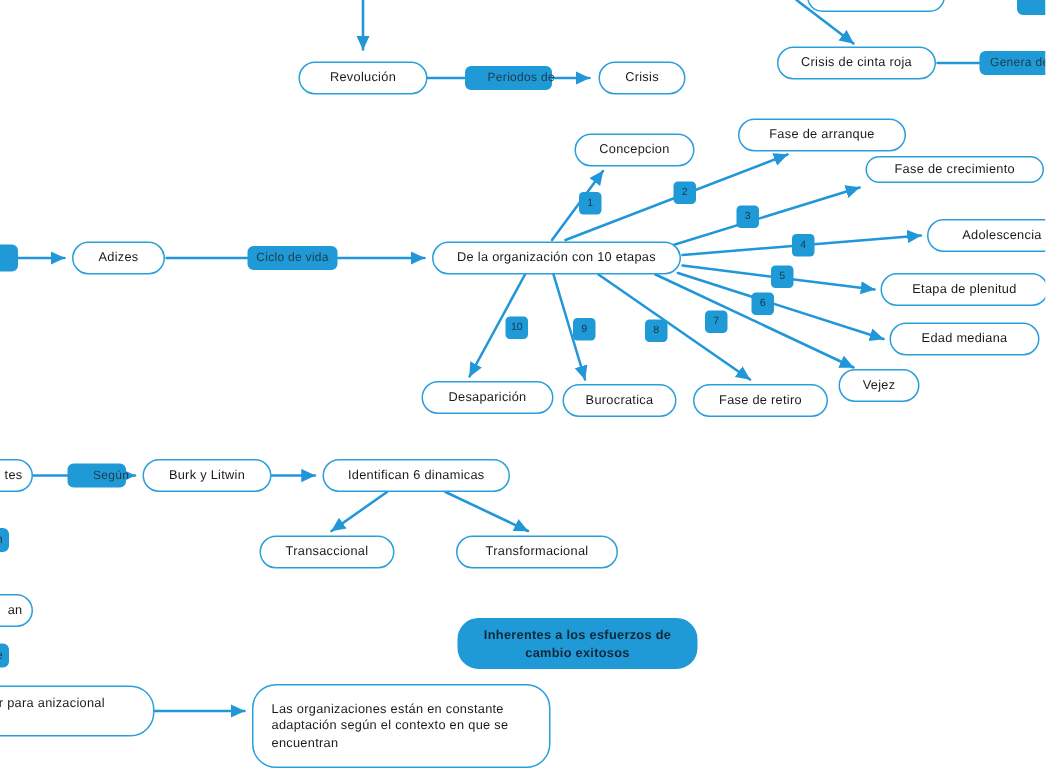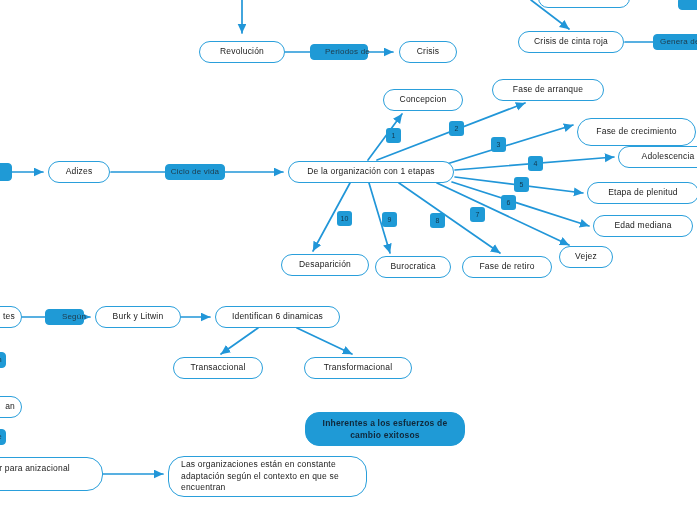--- a/index.html
+++ b/index.html
@@ -136,27 +136,27 @@
   <div class="node" style="left:518px;top:31px;width:106px;height:22px;">Crisis de cinta roja</div>
 
   <div class="node blue" style="left:653px;top:34px;width:52px;height:16px;justify-content:flex-start;padding-left:6px;">Genera des</div>
 
   <div class="node blue" style="left:-8px;top:163px;width:14px;height:18px;"></div>
 
   <div class="node" style="left:48px;top:161px;width:62px;height:22px;">Adizes</div>
 
   <div class="node blue" style="left:165px;top:164px;width:60px;height:16px;">Ciclo de vida</div>
 
-  <div class="node" style="left:288px;top:161px;width:166px;height:22px;">De la organización con 1 etapas</div>
+  <div class="node" style="left:288px;top:161px;width:166px;height:22px;">De la organización con 10 etapas</div>
 
   <div class="node" style="left:383px;top:89px;width:80px;height:22px;">Concepcion</div>
 
   <div class="node" style="left:492px;top:79px;width:112px;height:22px;">Fase de arranque</div>
 
-  <div class="node" style="left:577px;top:104px;width:119px;height:28px;margin-top:14px;">Fase de crecimiento</div>
+  <div class="node" style="left:577px;top:104px;width:119px;height:18px;">Fase de crecimiento</div>
 
   <div class="node" style="left:618px;top:146px;width:100px;height:22px;">Adolescencia</div>
 
   <div class="node" style="left:587px;top:182px;width:112px;height:22px;">Etapa de plenitud</div>
 
   <div class="node" style="left:593px;top:215px;width:100px;height:22px;">Edad mediana</div>
 
   <div class="node" style="left:559px;top:246px;width:54px;height:22px;">Vejez</div>
 
   <div class="node" style="left:462px;top:256px;width:90px;height:22px;">Fase de retiro</div>
@@ -193,15 +193,15 @@
   <div class="node" style="left:-24px;top:396px;width:46px;height:22px;justify-content:flex-end;padding-right:6px;">an</div>
 
   <div class="node blue" style="left:-14px;top:429px;width:20px;height:16px;justify-content:flex-end;padding-right:3px;">e</div>
 
   <div class="node blue rounded" style="left:305px;top:412px;width:160px;height:34px;justify-content:center;text-align:center;">Inherentes a los esfuerzos
 de cambio exitosos</div>
 
   <div class="node wrap" style="left:-48px;top:457px;width:151px;height:34px;">onsiderar para
 anizacional exitoso</div>
 
-  <div class="node wrap" style="left:168px;top:456px;width:199px;height:41px;">Las organizaciones están en constante adaptación según el contexto en que se encuentran</div>
+  <div class="node wrap" style="left:168px;top:456px;width:199px;height:56px;">Las organizaciones están en constante adaptación según el contexto en que se encuentran</div>
 
 </div>
 
 </body></html>

